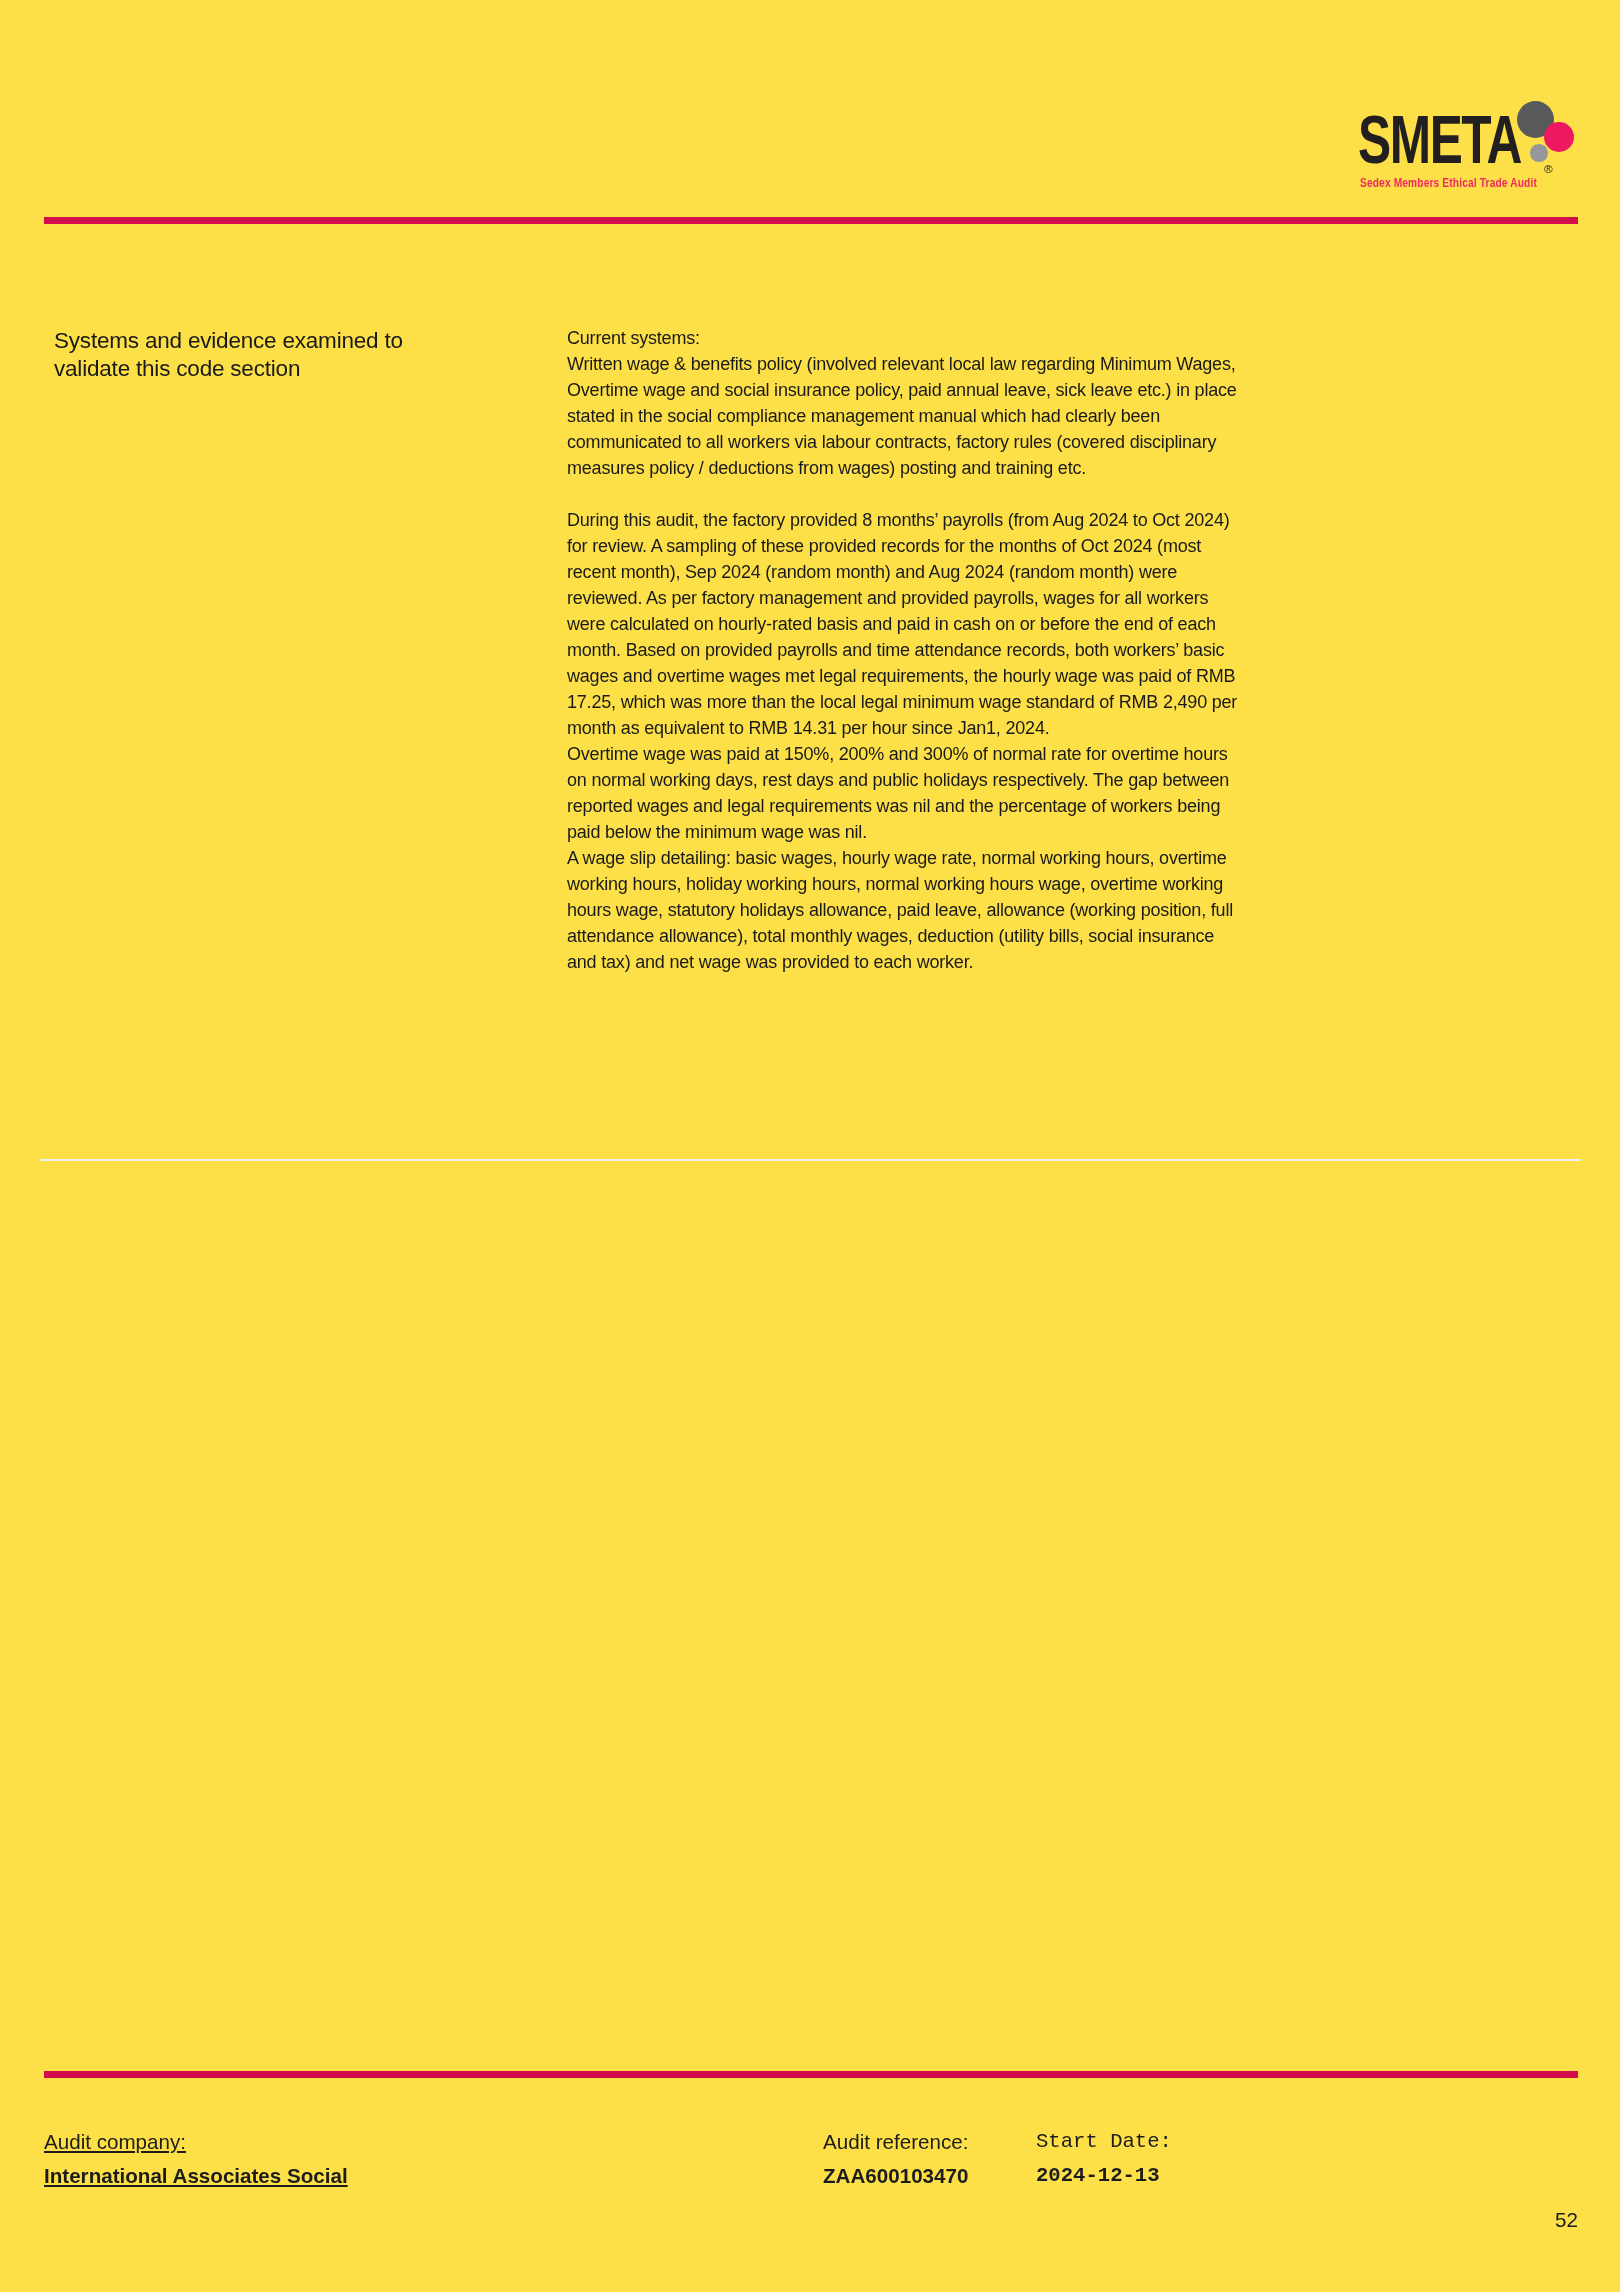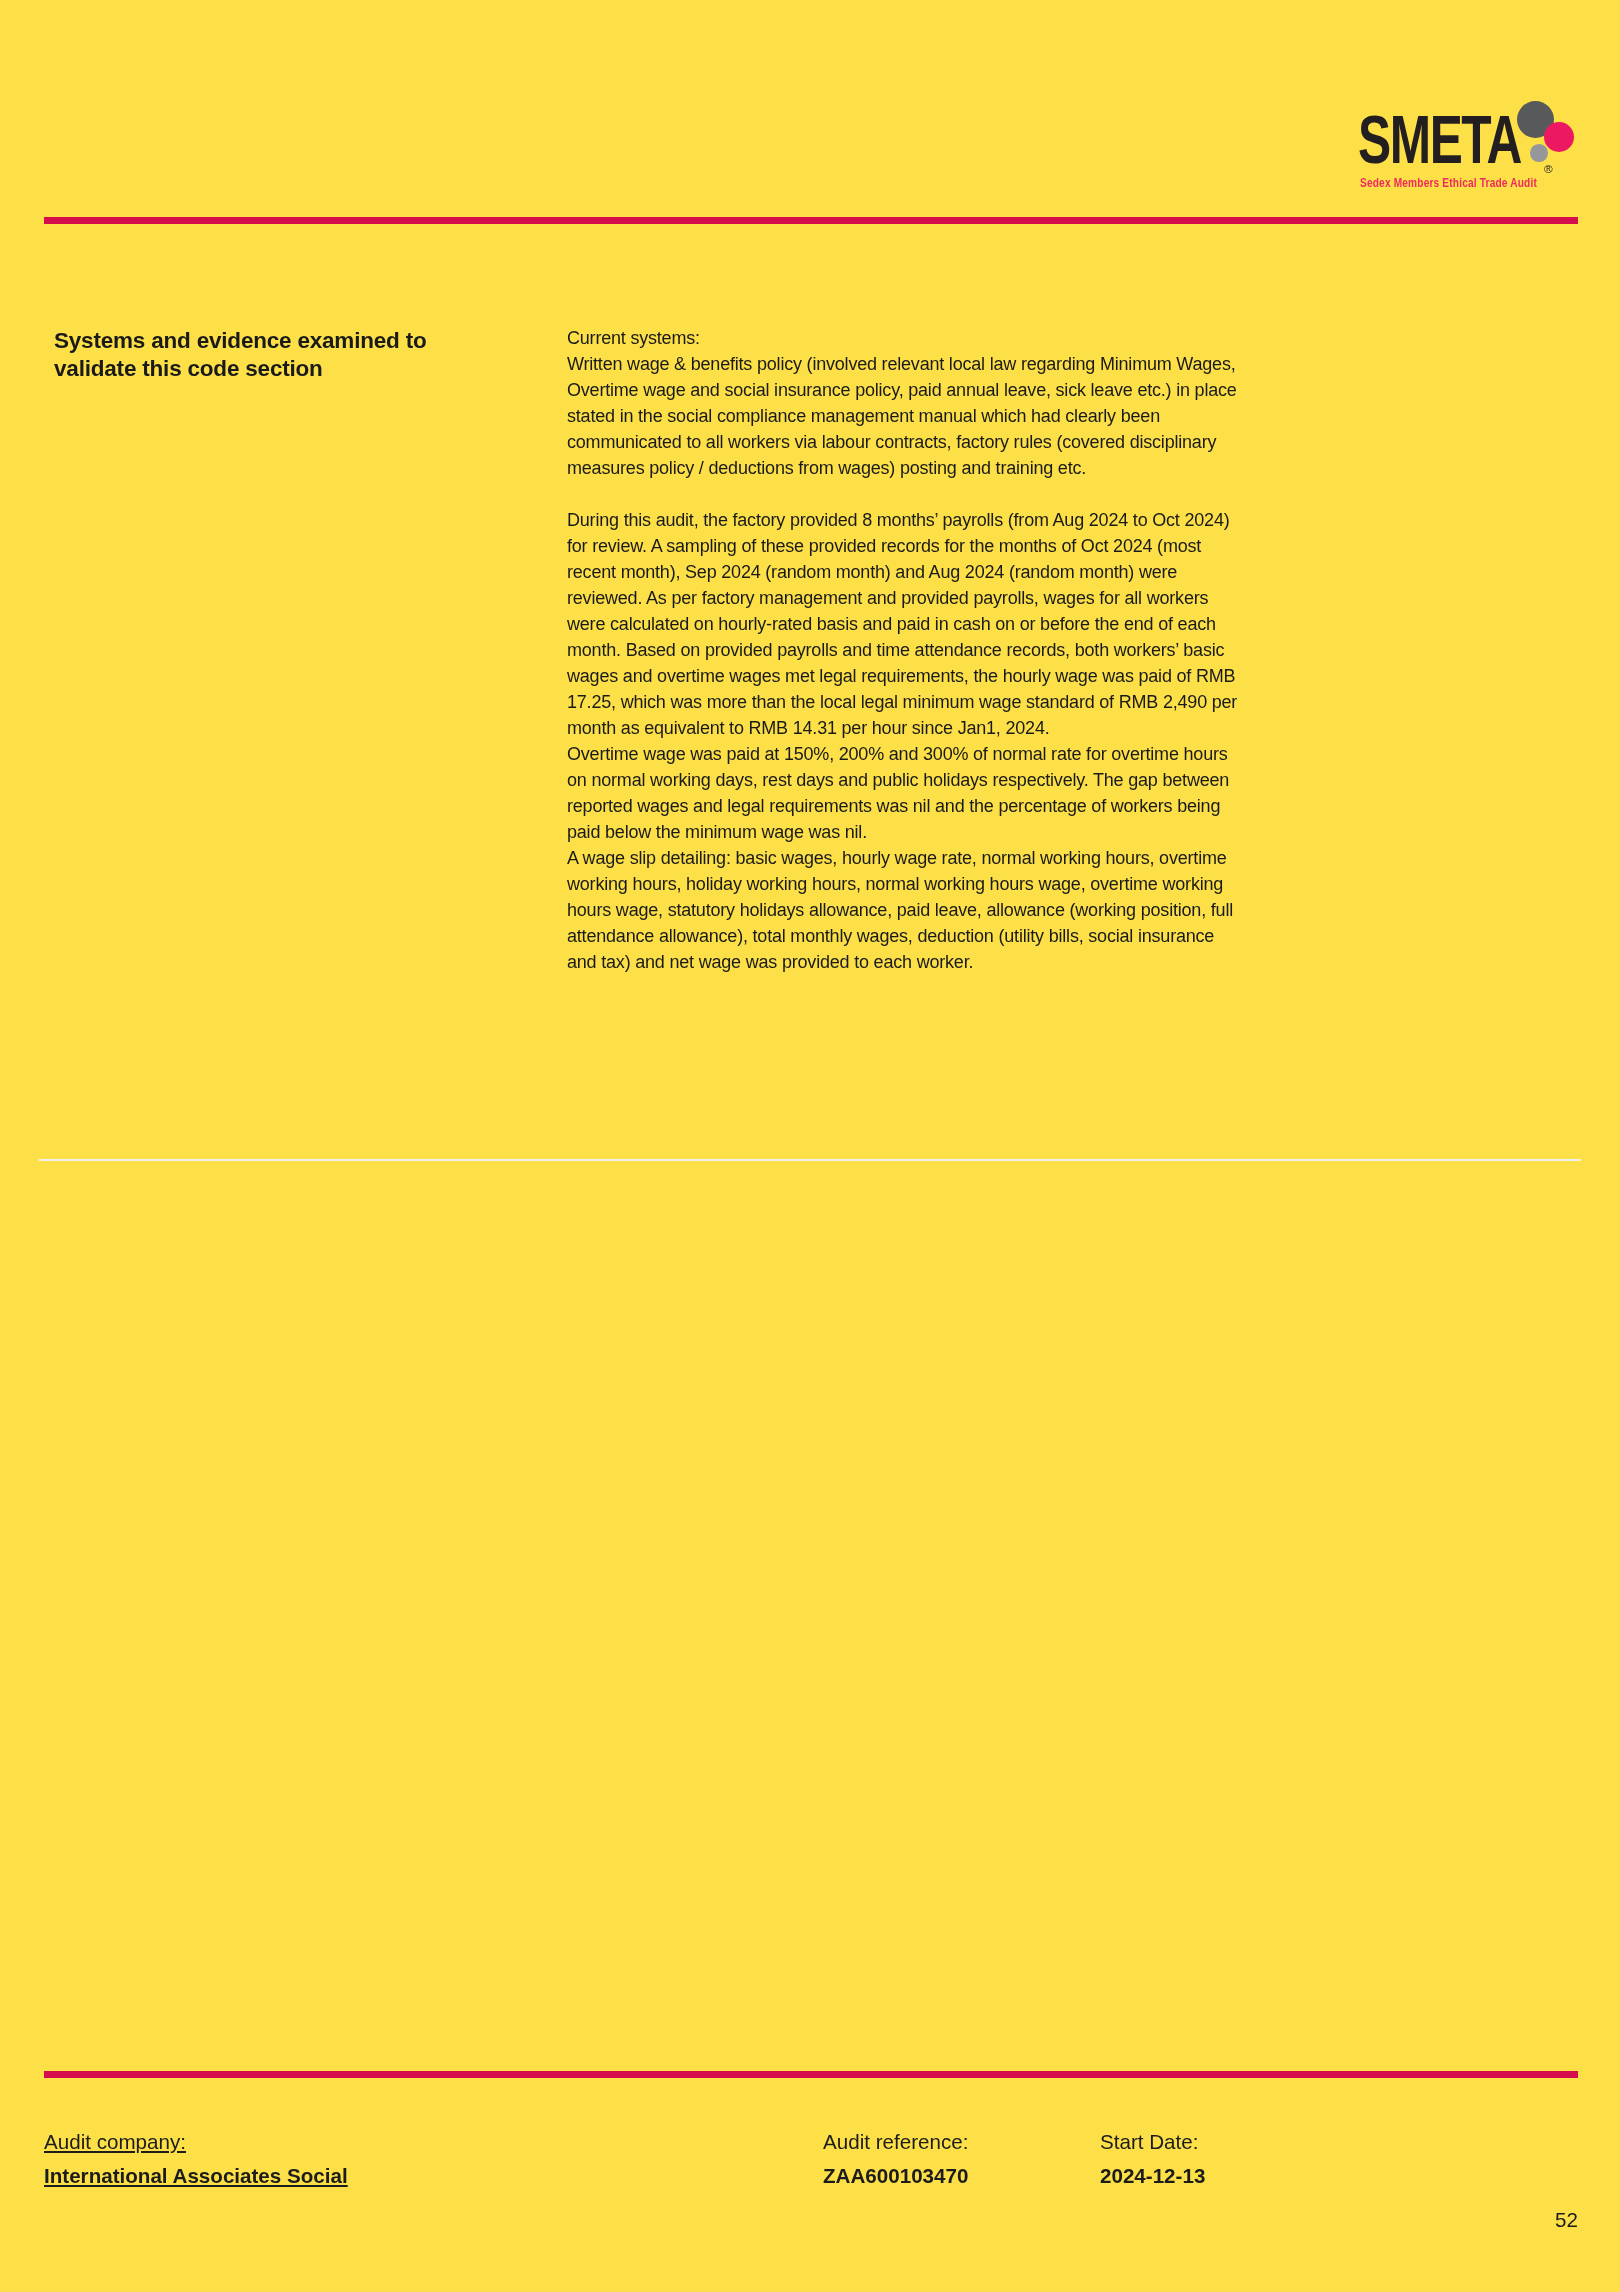--- a/index.html
+++ b/index.html
@@ -63,40 +63,40 @@
     height: 2px; background: var(--divider-gray, #f0f0f0);
   }
   .footer-rule {
     position: absolute; left: 44px; right: 42px; top: 2071px;
     height: 6.9px; background: var(--accent-pink, #d40e4d);
   }
 
   
   .section-label {
     position: absolute; left: 54px; top: 327px; width: 466px;
-    font-size: 22.5px; font-weight: 700; line-height: 28px;
+    font-size: 22.5px; font-weight: 400; line-height: 28px;
     letter-spacing: -0.2px;
     color: #1a1a1a;
     white-space: pre-line;
   }
   .section-body {
     position: absolute; left: 567px; top: 325px; width: 1019px;
     font-size: 18px; line-height: 26px;
     letter-spacing: -0.2px;
     color: #1a1a1a;
   }
   .body-block { white-space: pre-line; }
   .body-block + .body-block { margin-top: 25.5px; }
 
   
   .footer-col { position: absolute; top: 2129px; font-size: 20.6px; line-height: 25.5px; }
   .footer-col .footer-value { margin-top: 8.8px; font-weight: 700; }
   .col-company   { left: 44px; text-decoration: underline; }
   .col-reference { left: 823px; }
-  .col-startdate { left: 1100px; }
+  .col-startdate { left: 1036px; font-family: Liberation Mono, monospace; }
   .page-number {
     position: absolute; top: 2162px; right: 42px;
     font-size: 20.6px; font-weight: 400; color: #1a1a1a; margin-top: 46px;
   }
 </style>
 </head>
 <body>
 
 <div class="page">
 

